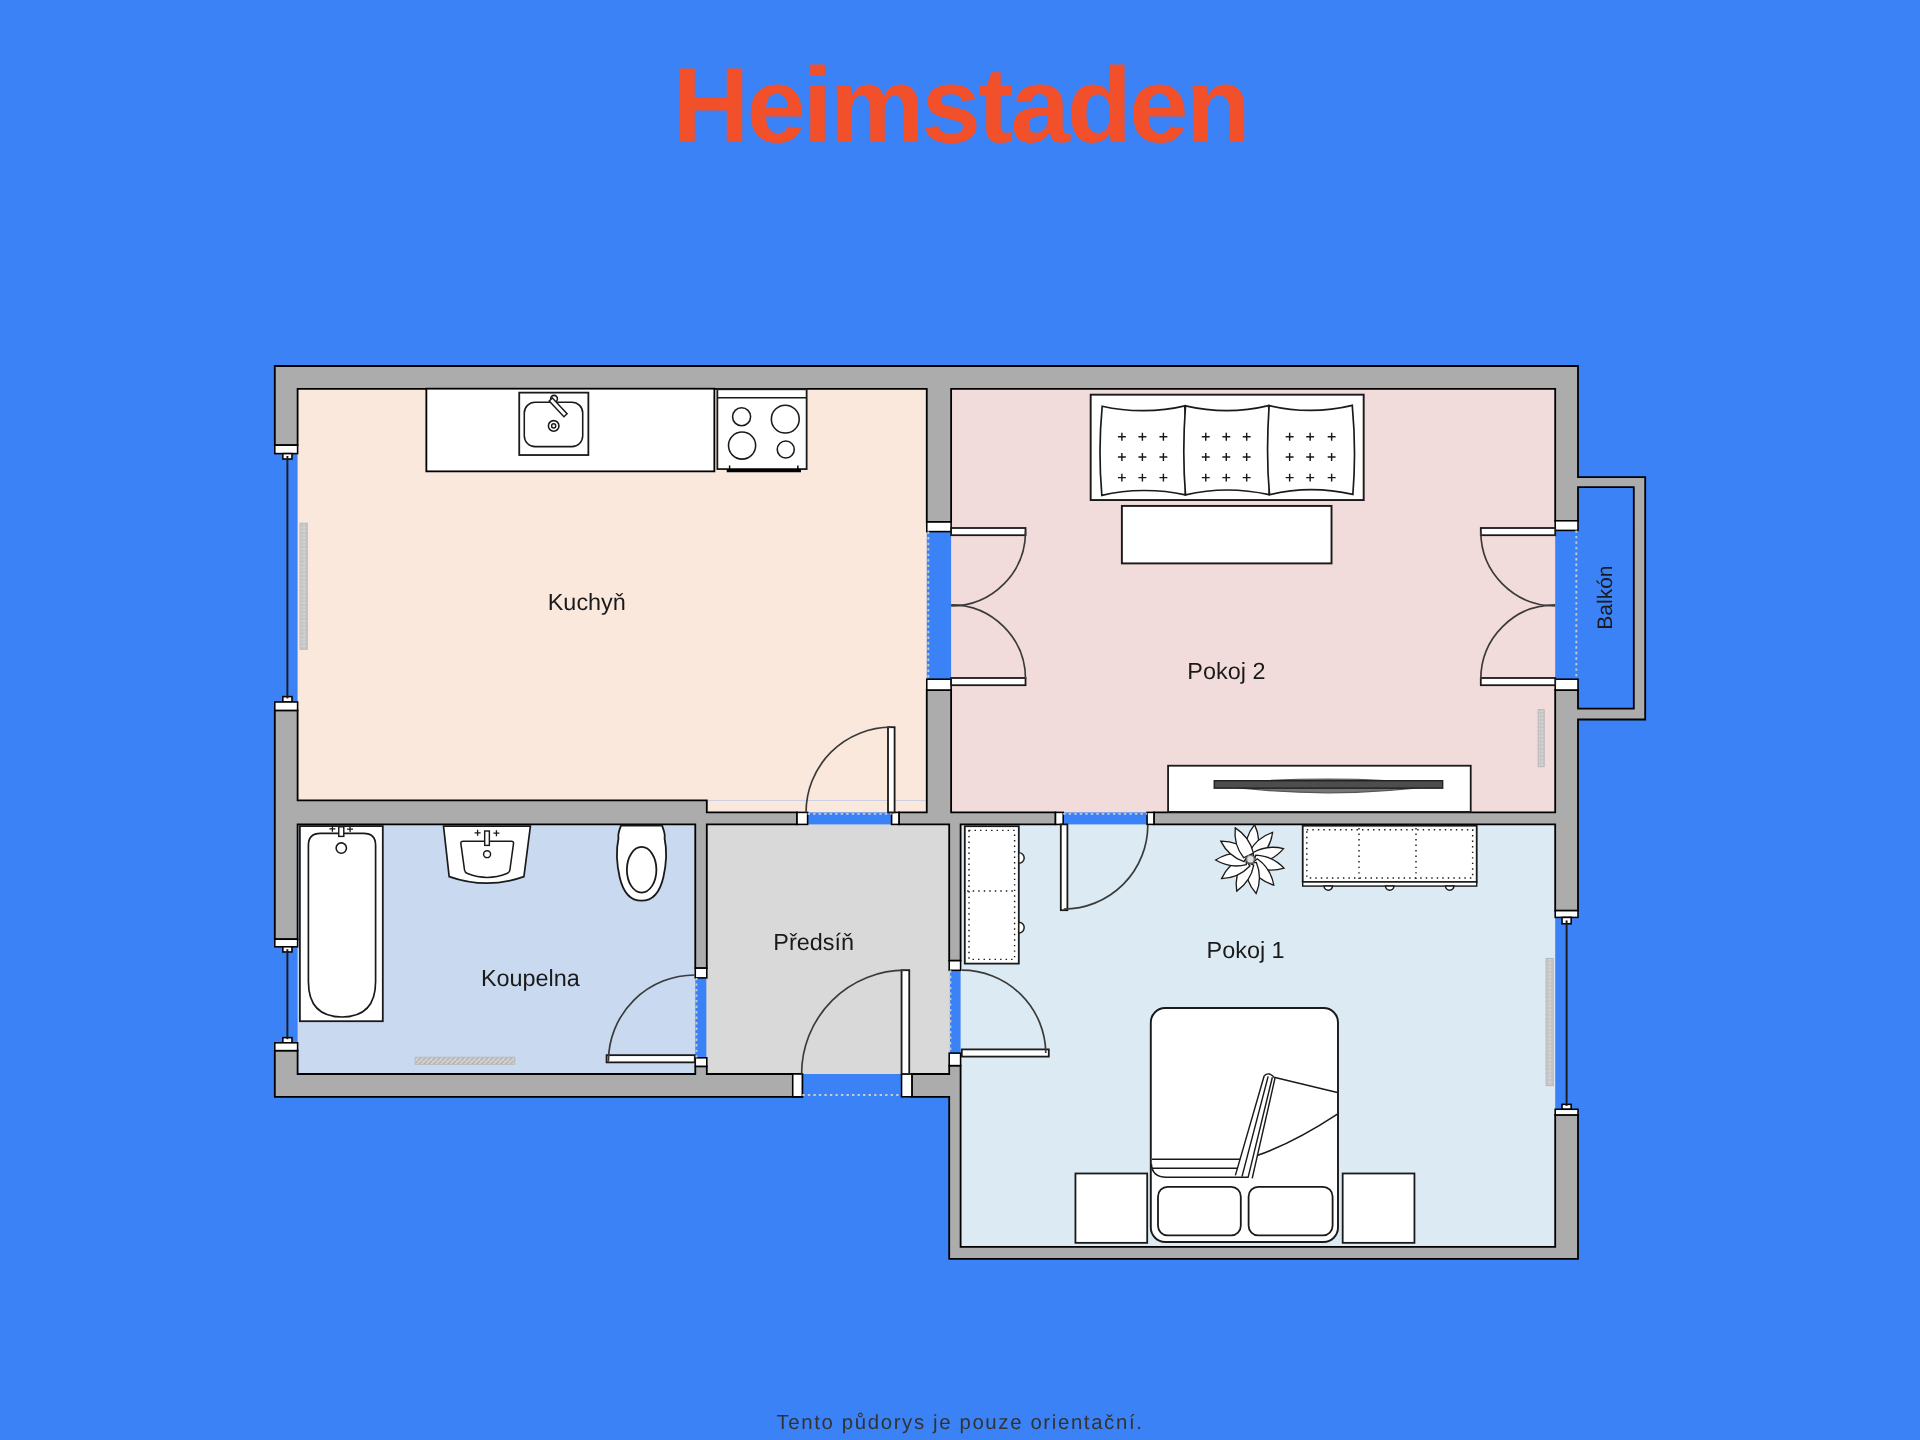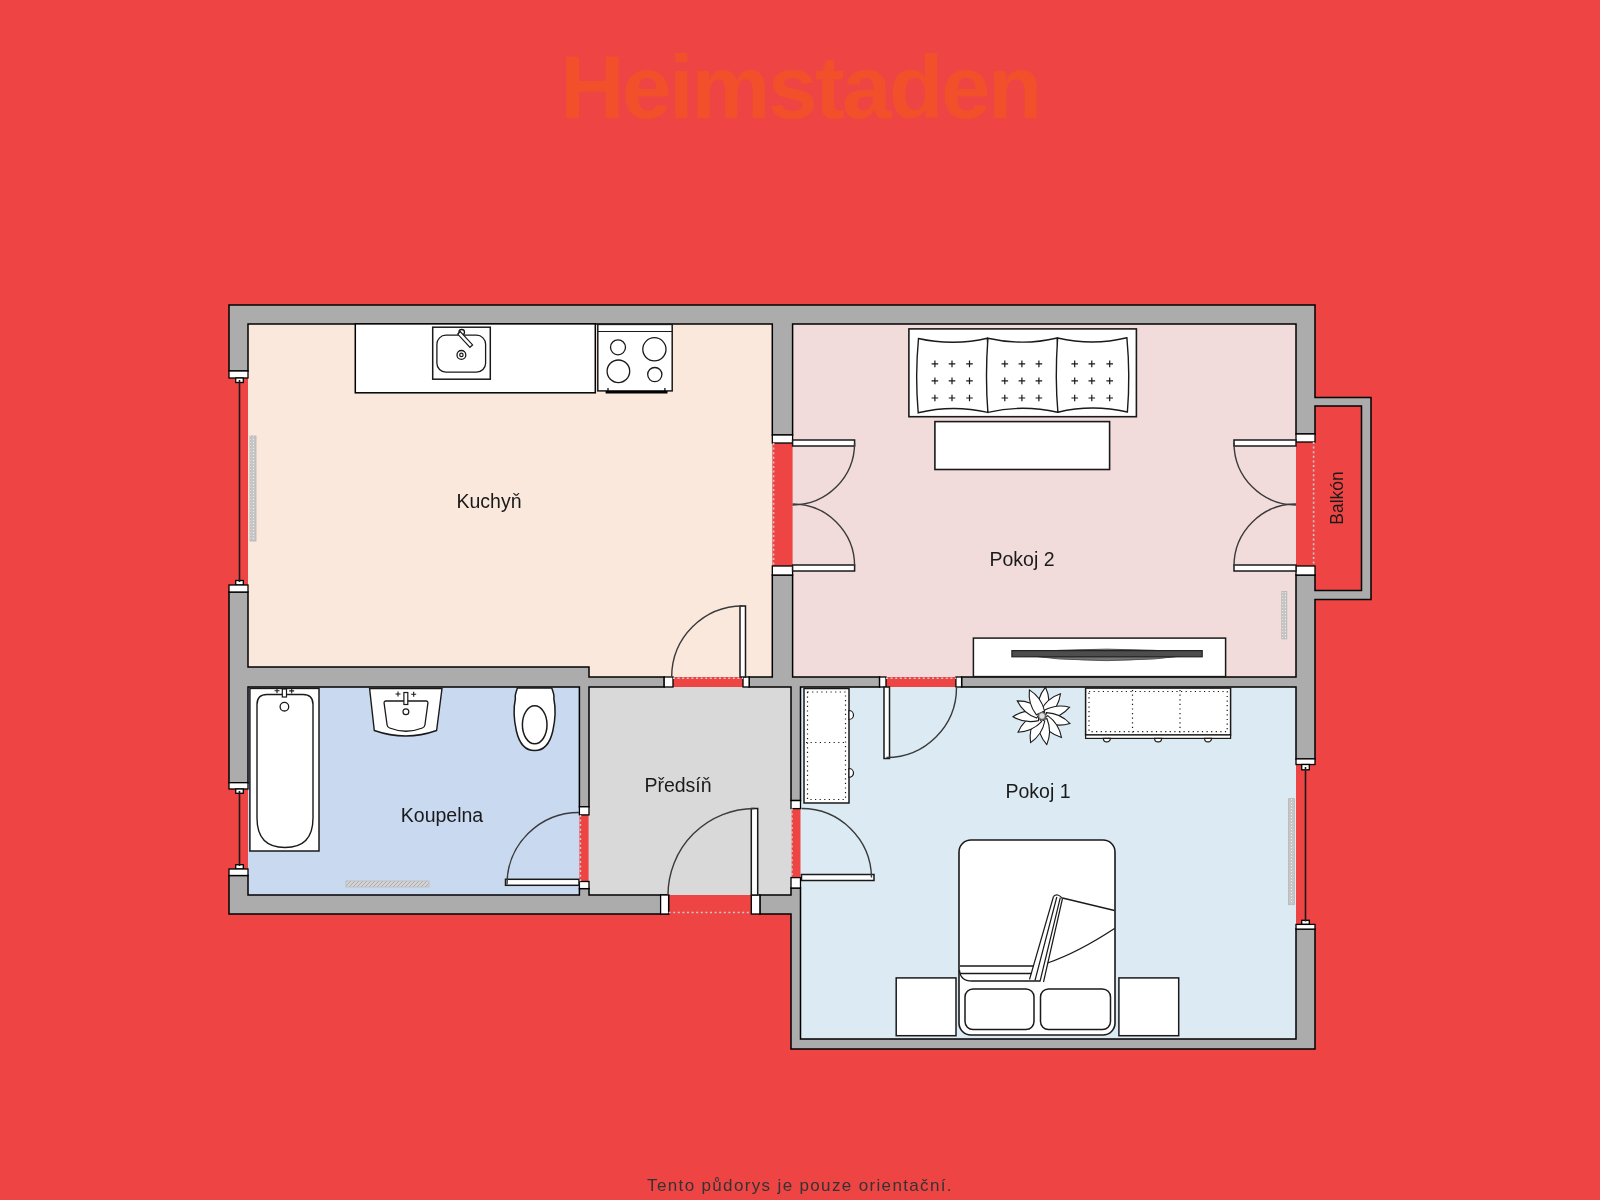--- a/index.html
+++ b/index.html
@@ -1,16 +1,16 @@
 <!DOCTYPE html>
 <html><head>
 <meta charset="utf-8">
 <style>
   html,body{margin:0;padding:0;background:#ffffff;}
-  .page{width:1600px;height:1200px;position:relative;background:#ef4444;overflow:hidden;}
+  .page{width:1600px;height:1200px;position:relative;background:#3b82f6;overflow:hidden;}
   svg{display:block;}
   text{font-family:"Liberation Sans",sans-serif;}
 </style>
 </head>
 <body>
 <div class="page">
 <svg width="1600" height="1200" viewBox="0 0 1600 1200">
 <defs>
 <pattern id="raddots" width="3" height="3" patternUnits="userSpaceOnUse">
 <rect width="3" height="3" fill="#c6c6c6"></rect>

